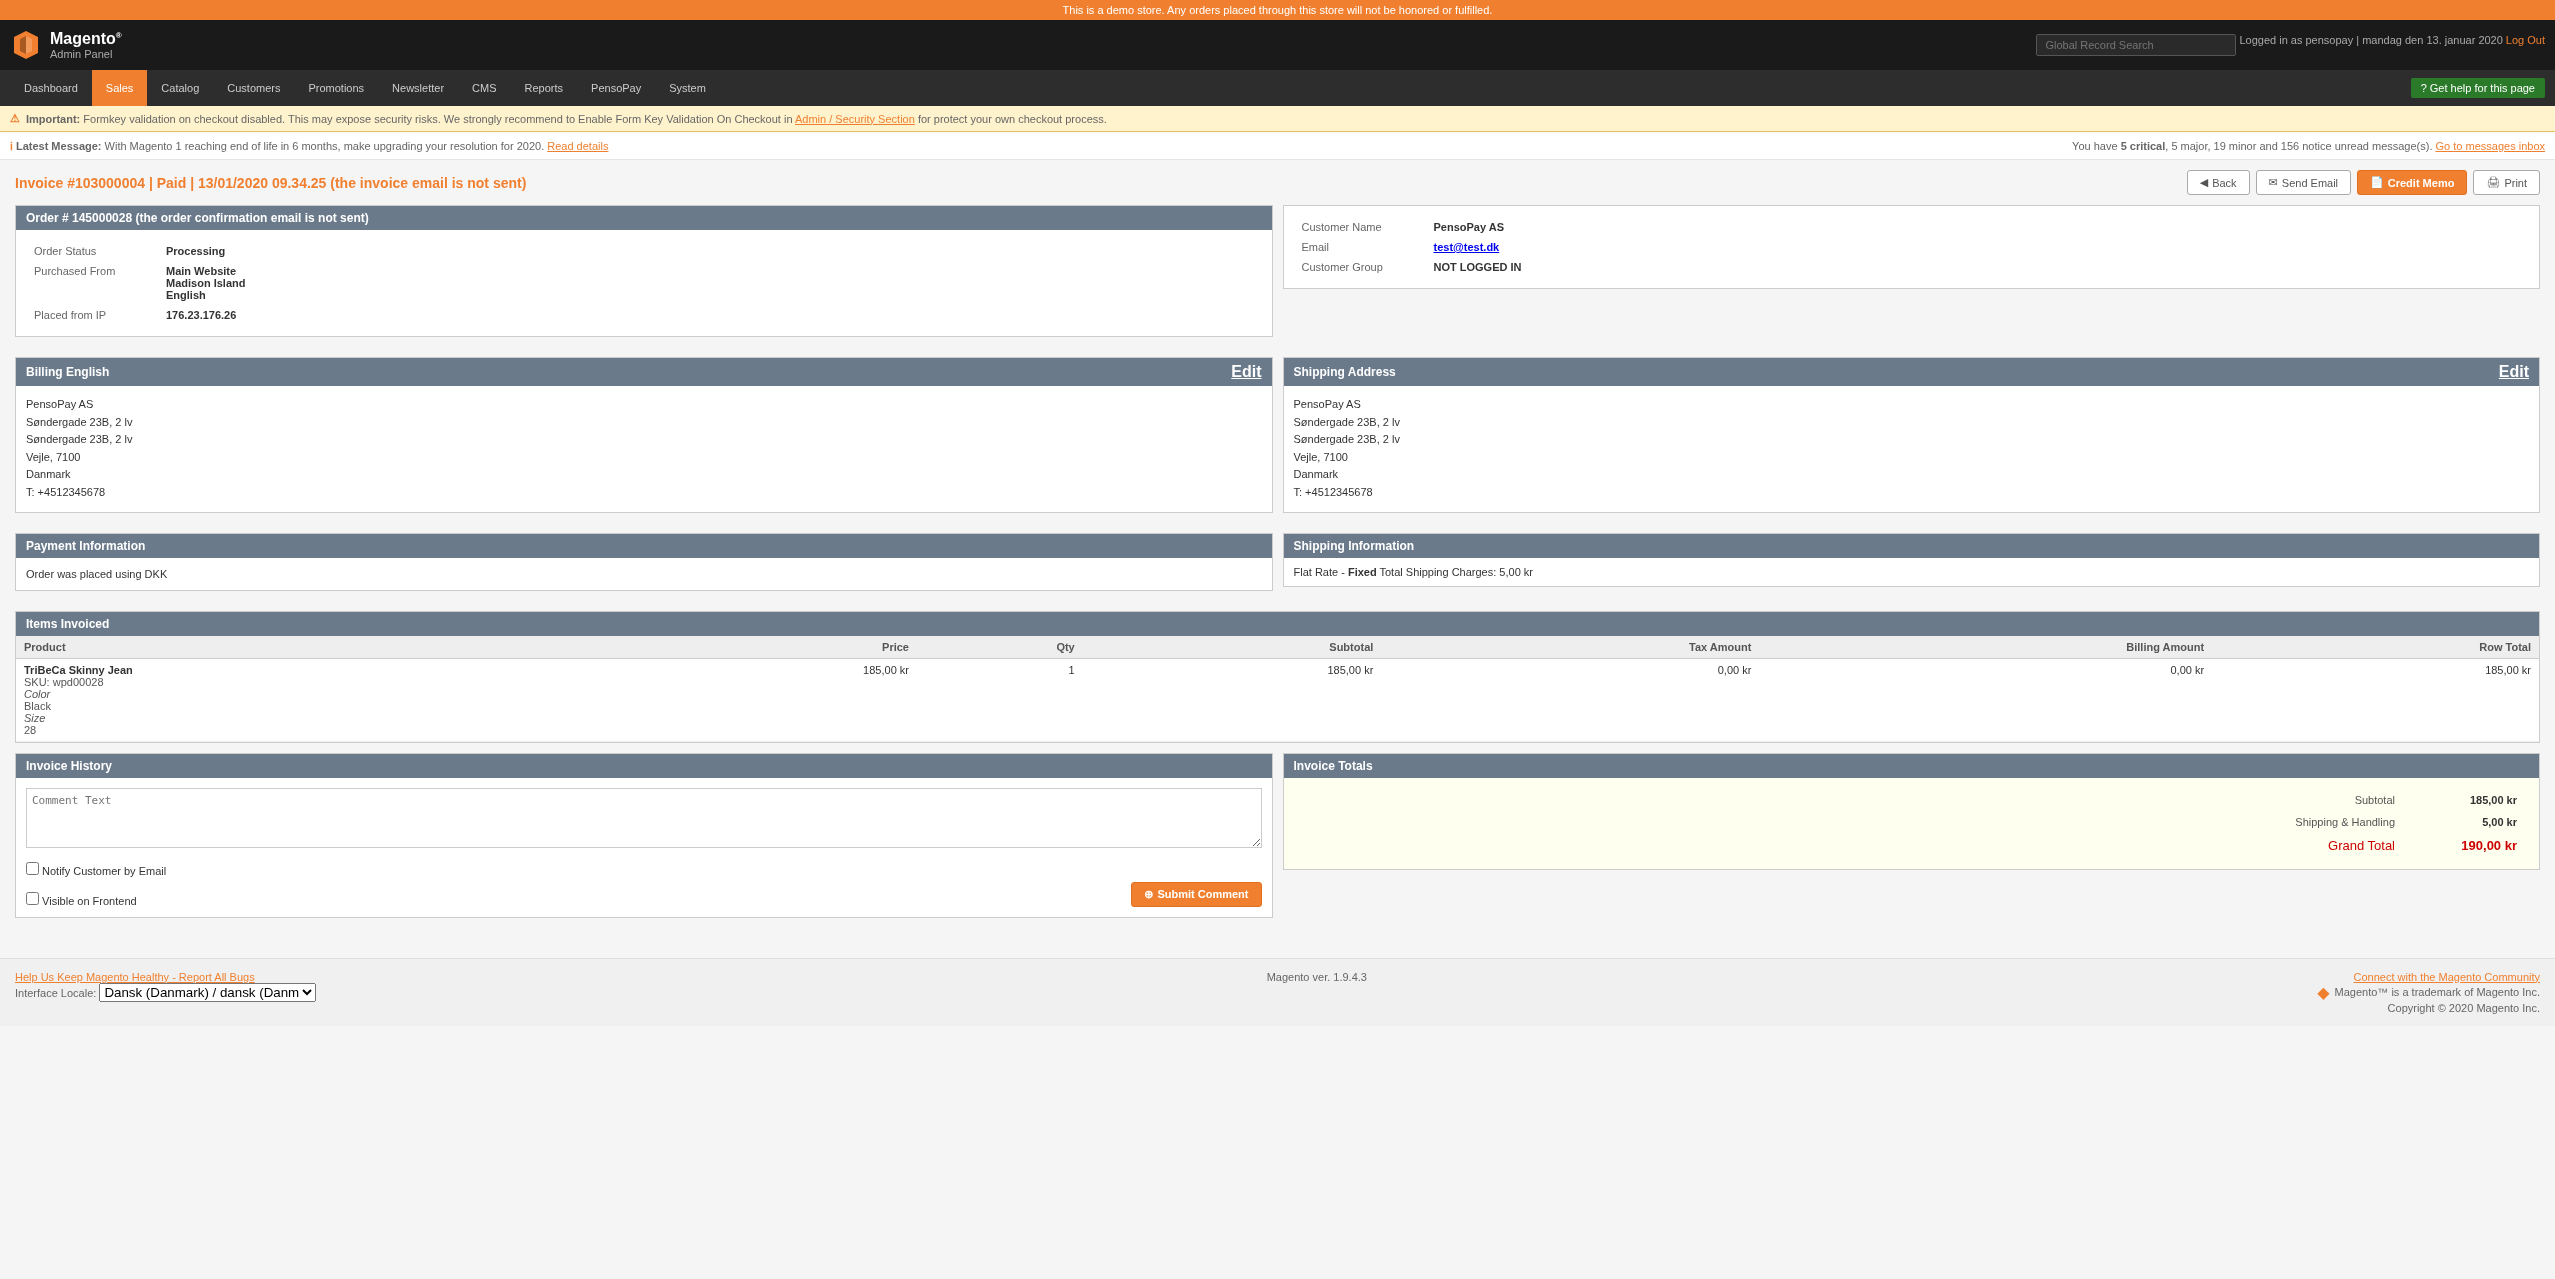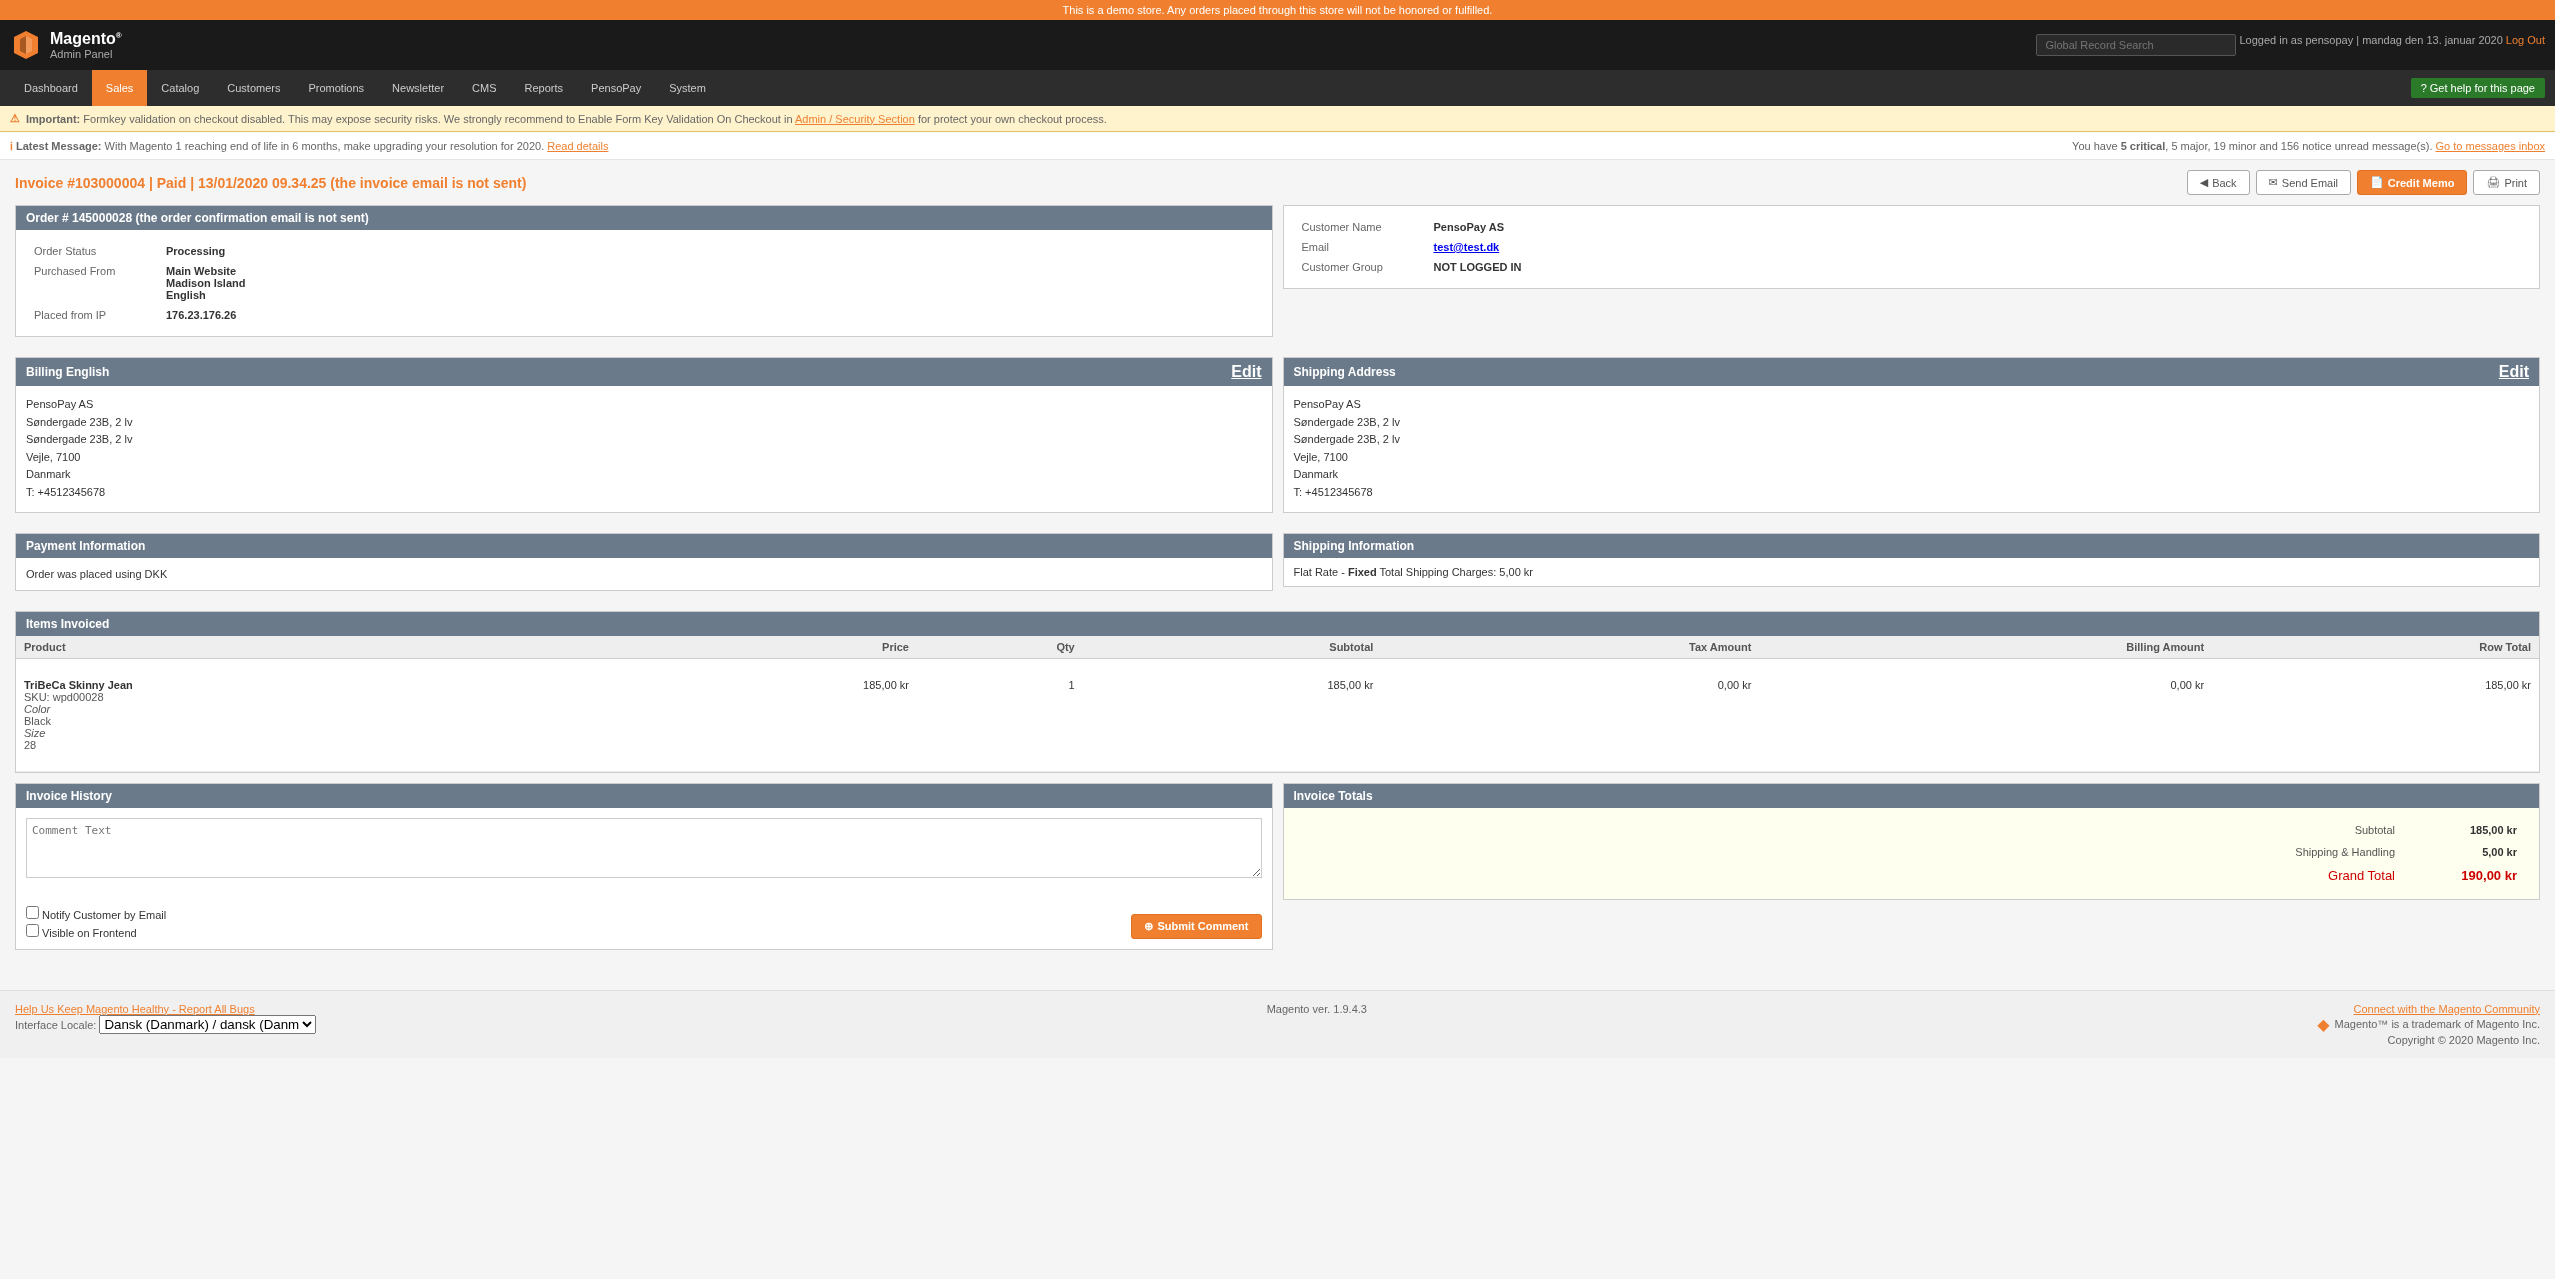--- a/index.html
+++ b/index.html
@@ -169,37 +169,37 @@
     .items-table { width: 100%; border-collapse: collapse; }
     .items-table th {
       background: #eee;
       border-bottom: 1px solid #ccc;
       padding: 5px 8px;
       text-align: left;
       font-size: 11px;
       color: #555;
     }
     .items-table th.right { text-align: right; }
-    .items-table td { padding: 20px 8px; border-bottom: 1px solid #eee; vertical-align: top; font-size: 11px; }
+    .items-table td { padding: 5px 8px; border-bottom: 1px solid #eee; vertical-align: top; font-size: 11px; }
     .items-table td.right { text-align: right; }
     .product-name { font-weight: bold; }
     .product-detail { color: #555; font-size: 11px; }
     .product-detail-label { font-style: italic; }
 
     
     .history-section { background: #fff; border: 1px solid #ccc; }
     .comment-textarea {
       width: 100%;
       height: 60px;
       border: 1px solid #ccc;
       padding: 5px;
       font-size: 11px;
       resize: vertical;
     }
-    .checkbox-row { margin-top: 20px; font-size: 11px; display: flex; flex-direction: column; gap: 3px; }
+    .checkbox-row { margin-top: 6px; font-size: 11px; display: flex; flex-direction: column; gap: 15px; }
     .history-footer { display: flex; justify-content: space-between; align-items: flex-end; margin-top: 6px; }
 
     
     .totals-section { background: #fffff0; border: 1px solid #ccc; }
     .totals-table { width: 100%; }
     .totals-table td { padding: 4px 10px; font-size: 11px; }
     .totals-table td:first-child { text-align: right; color: #555; }
     .totals-table td:last-child { text-align: right; font-weight: bold; width: 120px; }
     .totals-table tr.grand-total td { font-size: 13px; color: #c00; }
 

